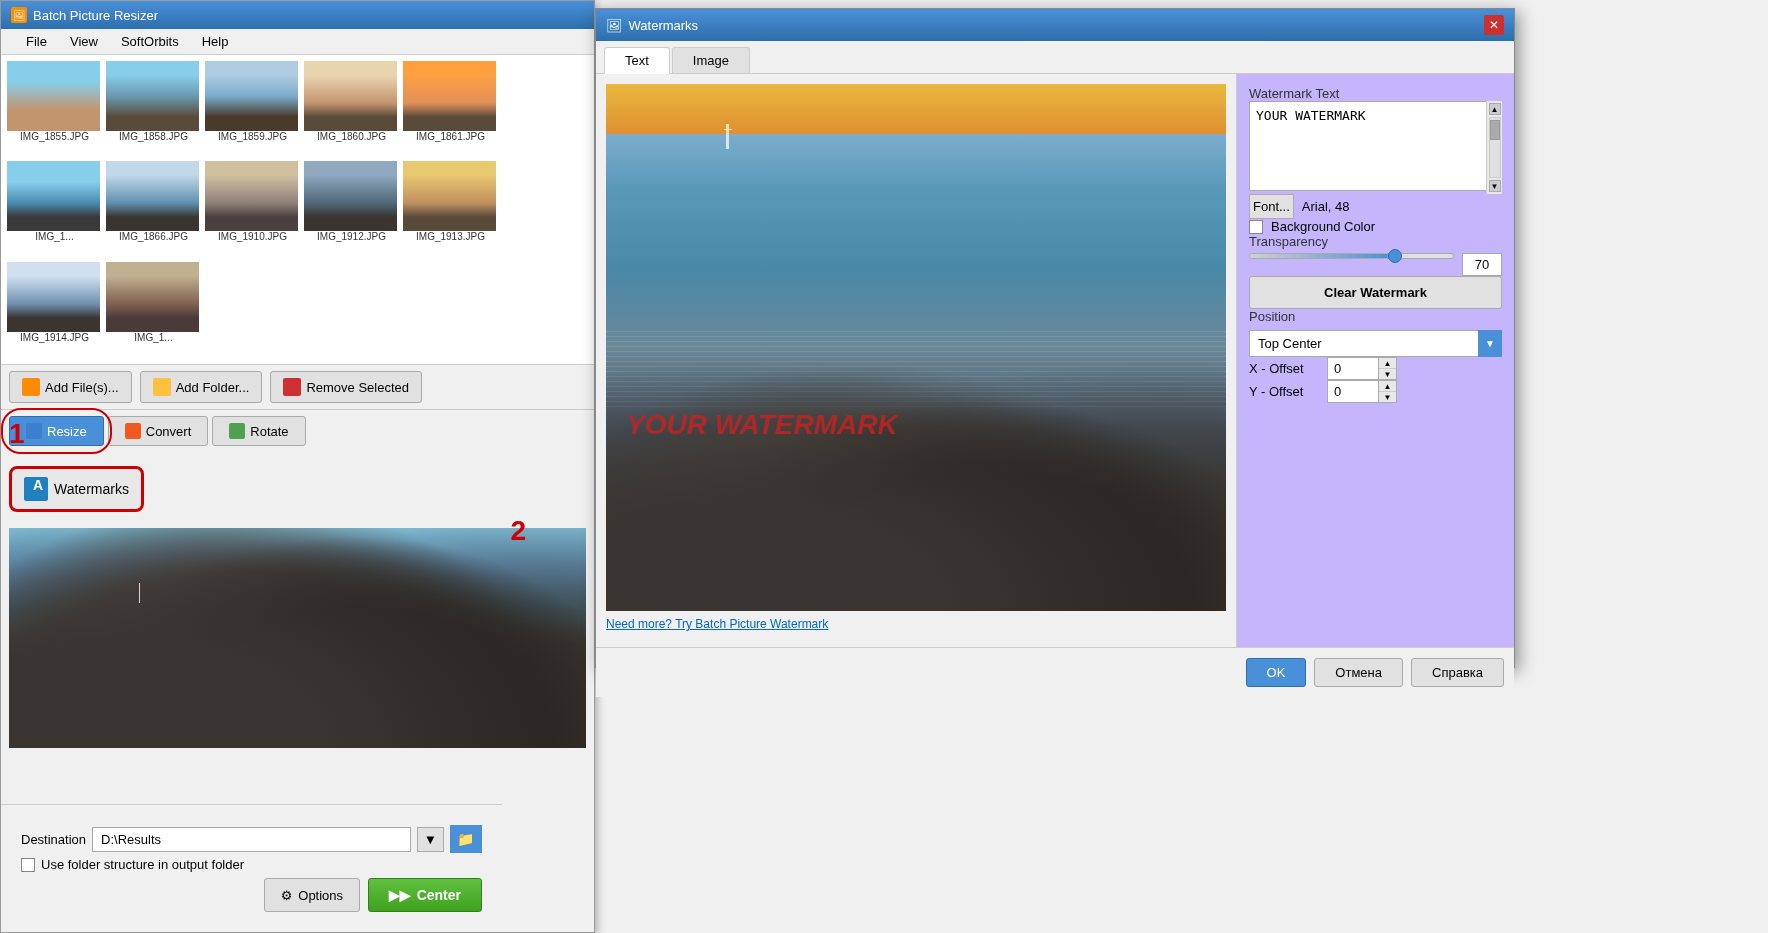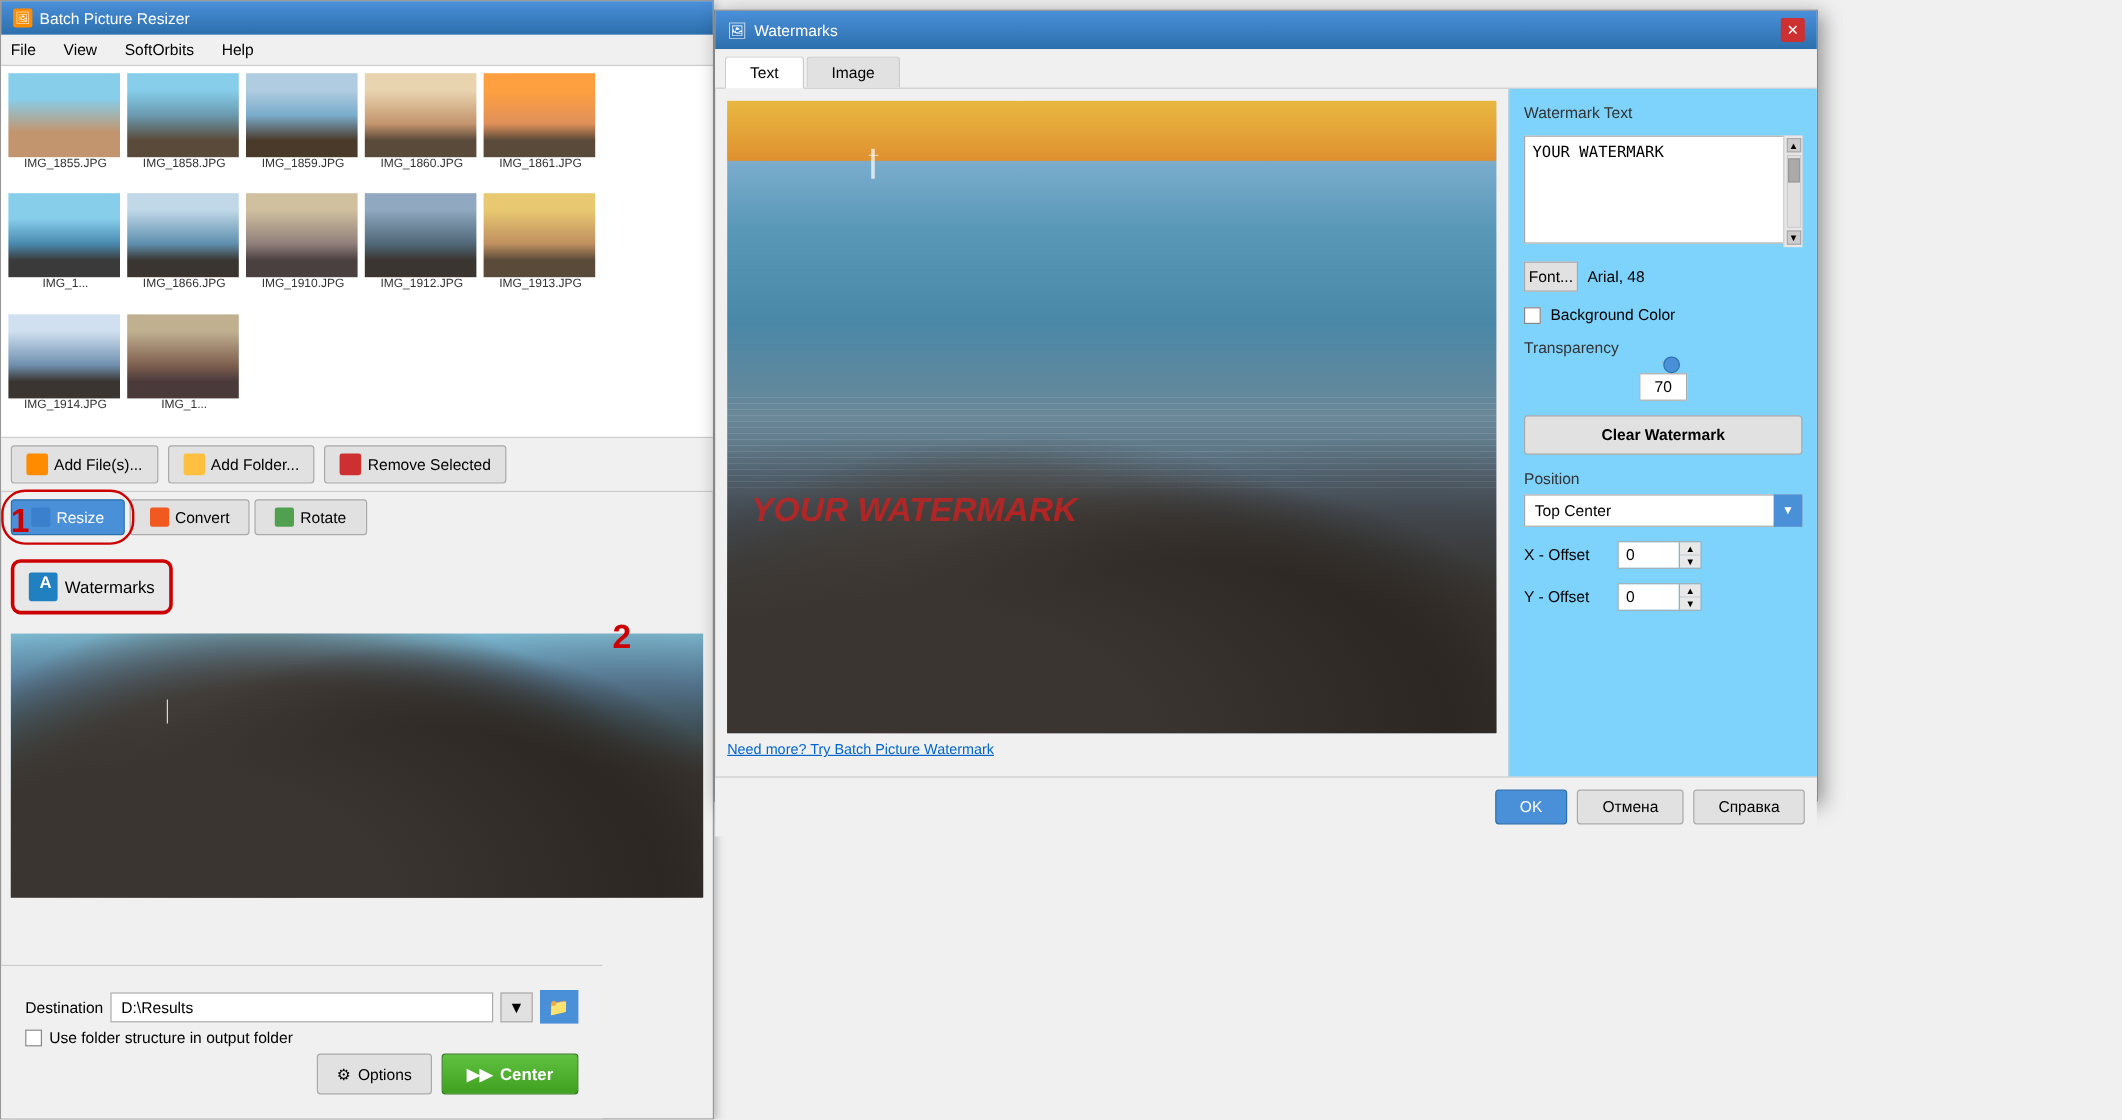--- a/index.html
+++ b/index.html
@@ -40,21 +40,21 @@
       background: #ff8c00;
       border-radius: 2px;
       display: inline-flex;
       align-items: center;
       justify-content: center;
       font-size: 10px;
     }
 
     .batch-menubar {
       background: #f0f0f0;
-      padding: 3px 4px;
+      padding: 3px 21px;
       display: flex;
       gap: 15px;
       border-bottom: 1px solid #ccc;
     }
 
     .batch-menubar span {
       cursor: pointer;
       padding: 2px 4px;
     }
 
@@ -403,27 +403,27 @@
     .preview-link {
       padding: 6px 0;
       font-size: 12px;
       color: #0066cc;
       text-decoration: underline;
       cursor: pointer;
     }
 
     
     .right-panel {
-      width: 257px;
+      width: 278px;
       padding: 12px;
       border-left: 1px solid #ccc;
       display: flex;
       flex-direction: column;
-      gap: 12px;
-      background: #7dd3fc;
+      gap: 0;
+      background: #c4b5fd;
     }
 
     .panel-label {
       font-size: 13px;
       font-weight: 500;
       color: #333;
     }
 
     .watermark-textarea {
       width: 100%;
@@ -493,23 +493,21 @@
     }
 
     .transparency-row {
       display: flex;
       flex-direction: column;
       gap: 4px;
     }
 
     .transparency-control {
       display: flex;
-      align-items: center;
       gap: 8px;
-      flex-direction: column;
     }
 
     .slider-track {
       flex: 1;
       height: 6px;
       background: #e0e0e0;
       border: 1px solid #aaa;
       border-radius: 3px;
       position: relative;
     }

